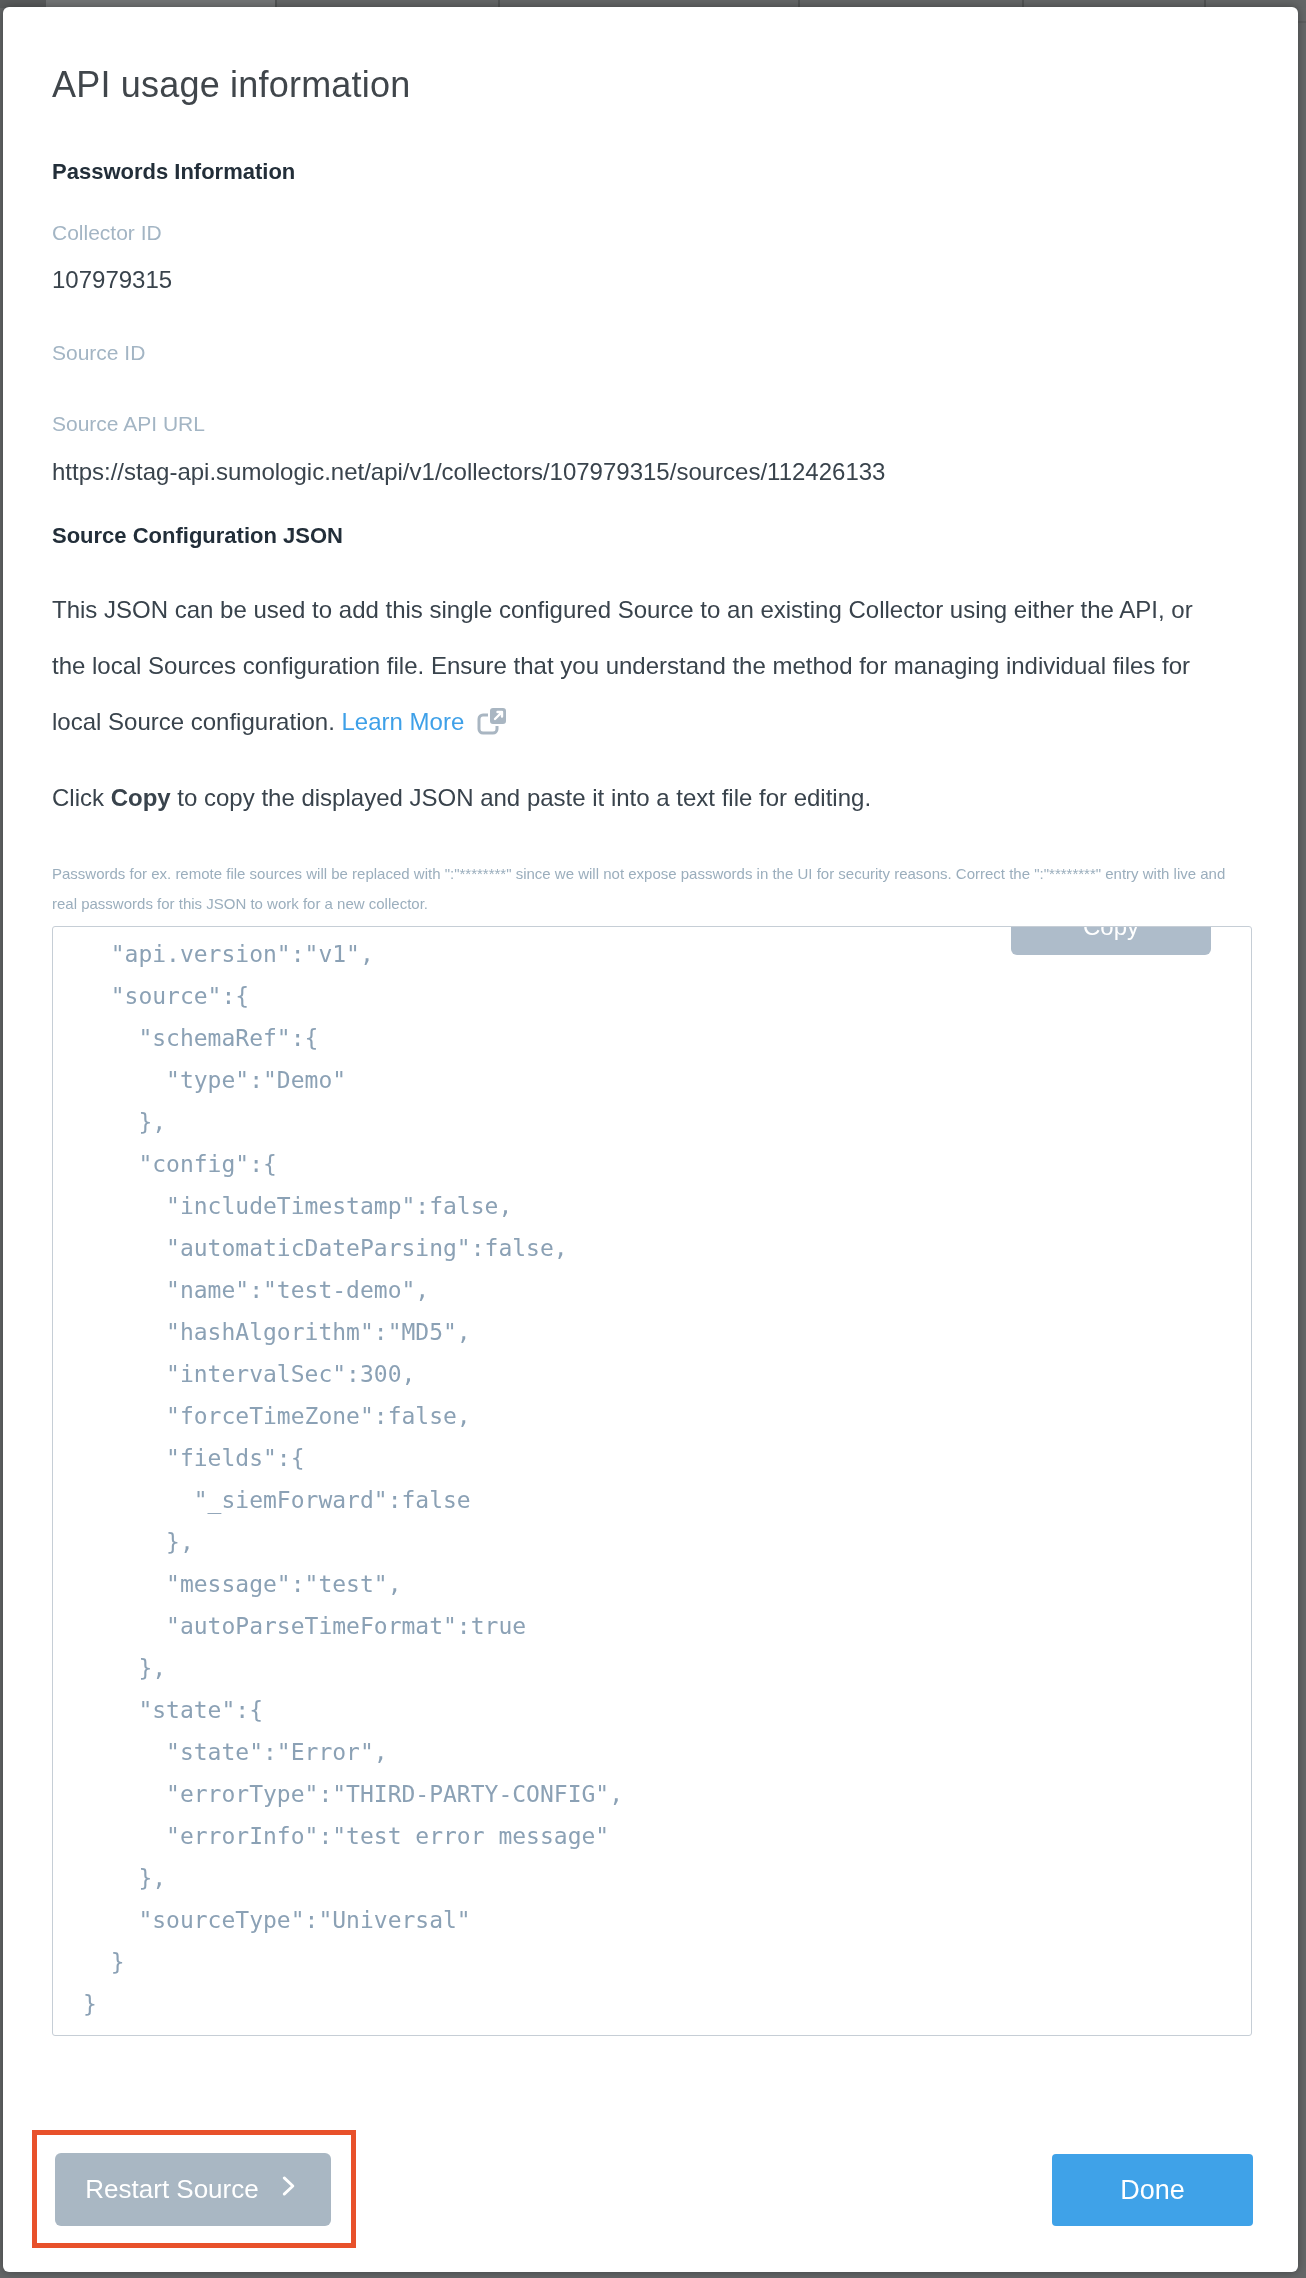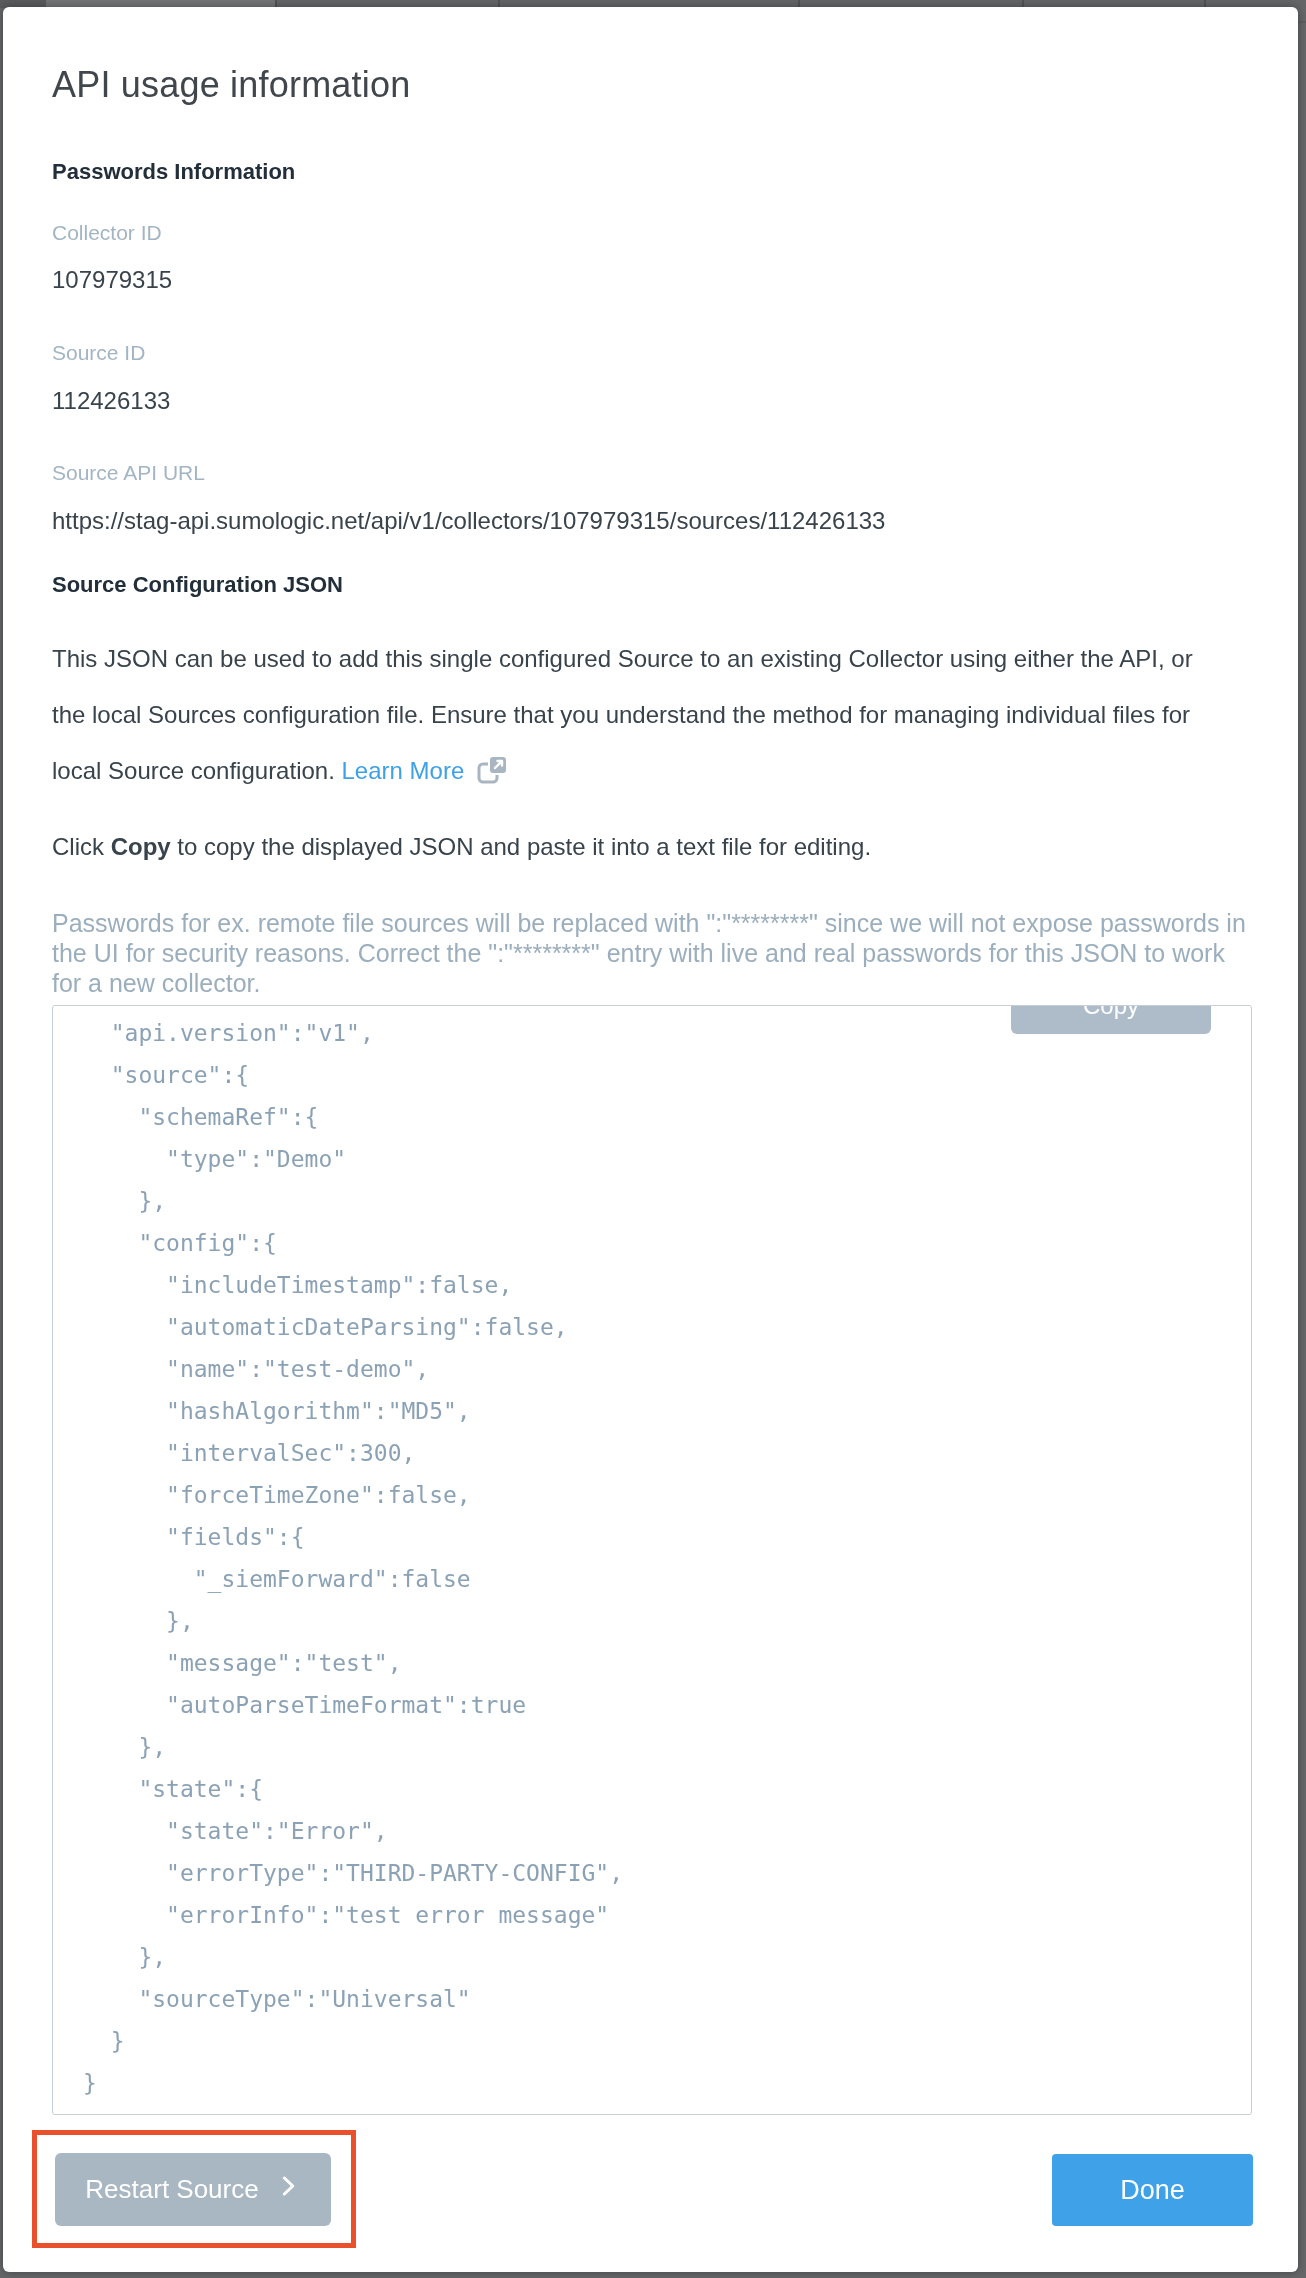--- a/index.html
+++ b/index.html
@@ -48,21 +48,21 @@
   }
   .learn-more-link{
     color:var(--link-blue,#3ea0e8);text-decoration:none;cursor:pointer;
   }
   .ext-icon{display:inline-block;vertical-align:-6px;margin-left:12px;}
   .copy-line{
     margin:26px 0 0;font-size:24px;line-height:31px;color:var(--text-dark,#39434c);
   }
   .copy-line b{font-weight:bold;}
   .password-note{
-    margin:46px 0 0;max-width:1200px;font-size:25px;line-height:30px;
+    margin:46px 0 0;max-width:1200px;font-size:15px;line-height:30px;
     color:var(--note-gray,#9baebd);
   }
   .code-block{
     position:relative;margin-top:7px;width:1200px;height:1110px;
     border:1px solid #c6ced6;border-radius:3px;box-sizing:border-box;
     overflow:hidden;background:#ffffff;
   }
   .code-block pre{
     margin:0;padding:6px 20px 30px 30px;
     font-family:"DejaVu Sans Mono","Liberation Mono",monospace;
@@ -110,21 +110,20 @@
 <div class="modal">
 
   <h1 class="modal-title">API usage information</h1>
 
   <h2 class="section-heading heading-collector">Passwords Information</h2>
 
   <div class="field-label">Collector ID</div>
   <div class="field-value">107979315</div>
 
   <div class="field-label gap-lg">Source ID</div>
-  <div class="field-value gap">112426133</div>
 
   <div class="field-label gap-md">Source API URL</div>
   <div class="field-value gap">https://stag-api.sumologic.net/api/v1/collectors/107979315/sources/112426133</div>
 
   <h2 class="section-heading heading-config">Source Configuration JSON</h2>
 
   <p class="description"><span>This JSON can be used to add this single configured Source to an existing Collector using either the API, or the local Sources configuration file. Ensure that you understand the method for managing individual files for local Source configuration.</span>
     <a class="learn-more-link">Learn More</a><span class="ext-icon"><svg width="34" height="32" viewBox="0 0 34 32">
       <rect x="3" y="11" width="18" height="18" rx="4" fill="none" stroke="#a9b6c2" stroke-width="3"></rect>
       <rect x="13" y="3" width="18" height="18" rx="4" fill="#a9b6c2" stroke="#ffffff" stroke-width="2"></rect>

